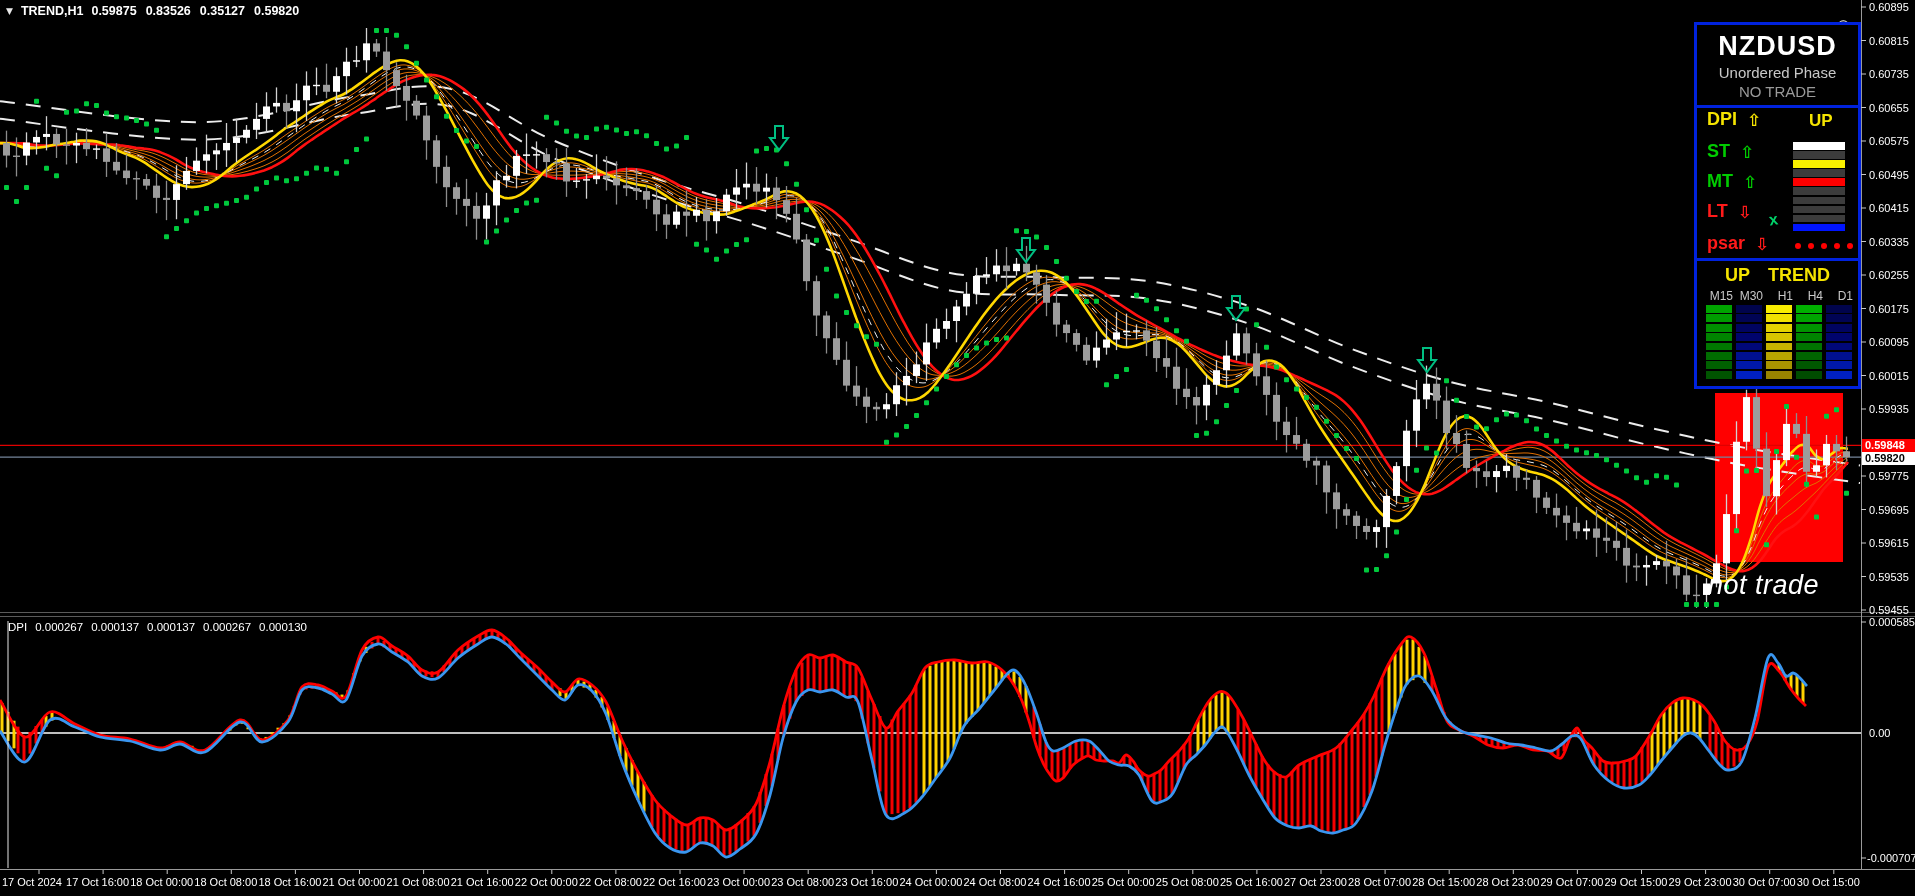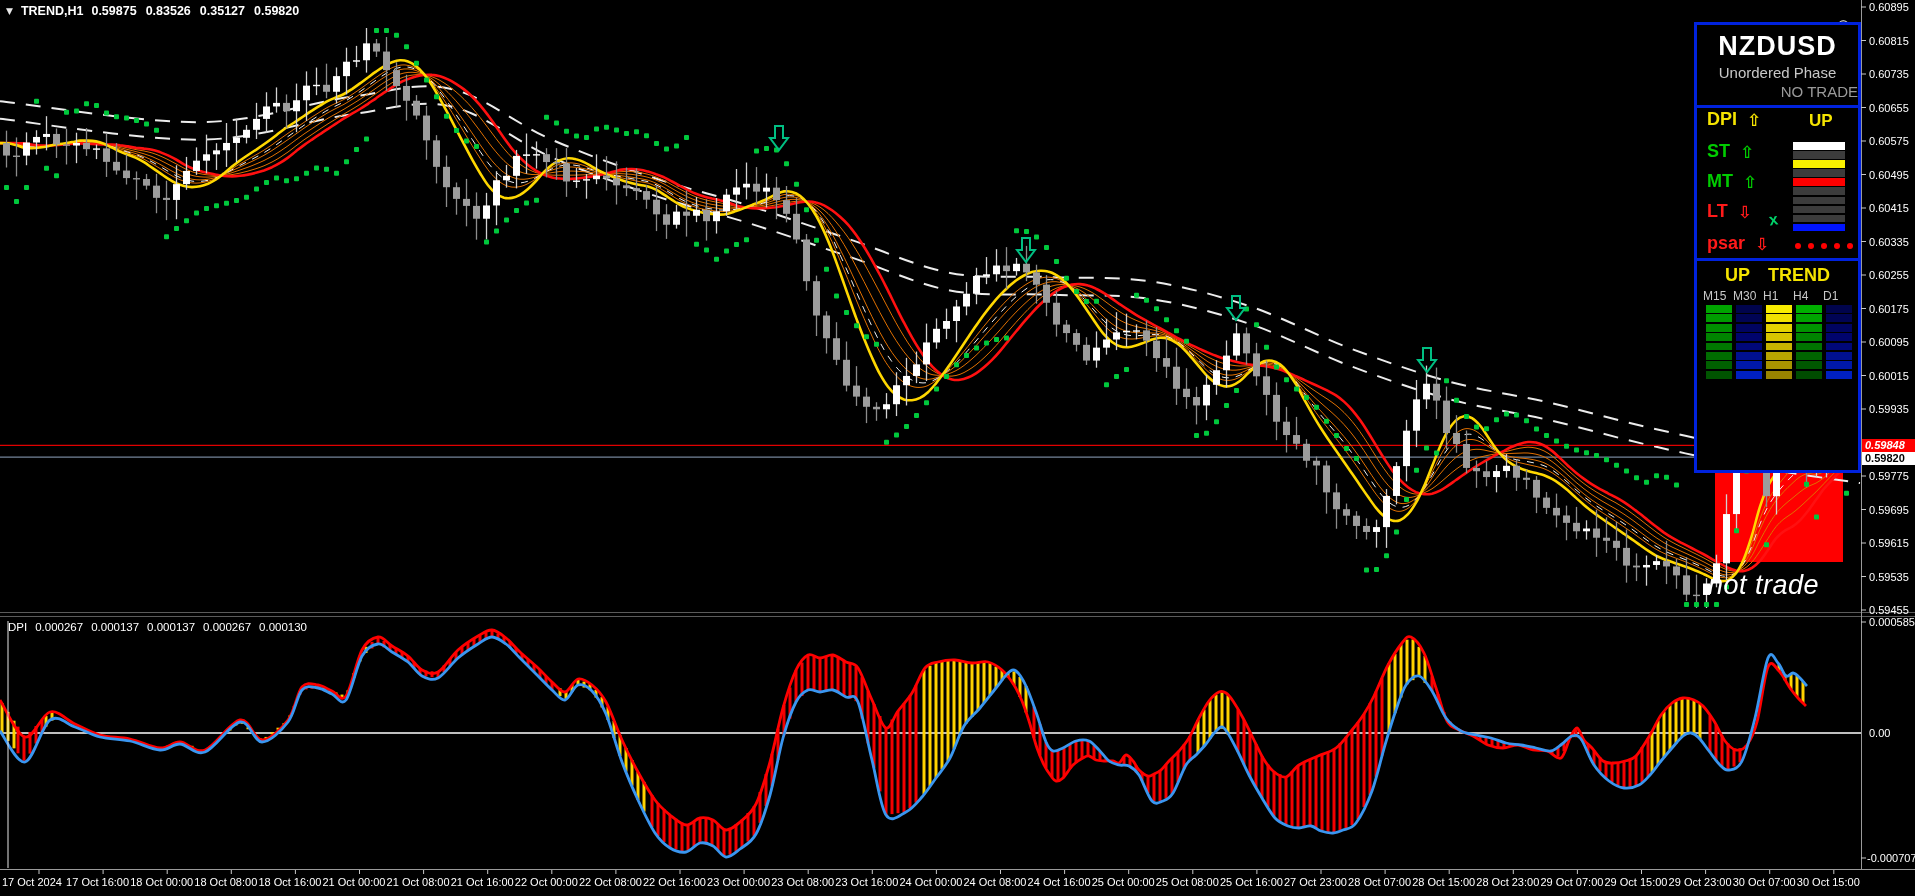--- a/index.html
+++ b/index.html
@@ -8,47 +8,47 @@
   #stage{position:absolute;left:0;top:0;width:1915px;height:896px;background:#000;}
   svg{position:absolute;left:0;top:0;}
   .hdr{position:absolute;left:6px;top:4px;color:#fff;font-size:12.5px;font-weight:bold;
     display:flex;align-items:center;gap:8px;white-space:nowrap;}
   .hdr .tri{font-size:9px;color:#e8e8e8;font-family:"DejaVu Sans",sans-serif;}
   .hdr .vals{display:flex;gap:9px;}
   .sara{position:absolute;left:1740px;top:19px;width:110px;text-align:right;color:#ececec;
     font-size:12px;font-weight:bold;display:flex;justify-content:flex-end;align-items:center;gap:3px;}
   .sara .smiley{font-family:"DejaVu Sans",sans-serif;font-size:13px;font-weight:normal;}
   
-  #info-panel{position:absolute;left:1694px;top:22px;width:167px;height:451px;
+  #info-panel{position:absolute;left:1694px;top:22px;width:167px;height:367px;
     background:#000;border:3px solid #0022dd;padding-left:20px;}
   #info-panel .sect-div{position:absolute;left:0;width:161px;height:3px;background:#0022dd;}
   .ip-title{position:absolute;left:0;top:6px;width:161px;text-align:center;color:#fff;
     font-size:27px;font-weight:bold;letter-spacing:1px;}
   .ip-phase{position:absolute;left:0;top:39px;width:161px;text-align:center;color:#c8c8c8;font-size:15px;}
-  .ip-status{position:absolute;left:0;top:58px;width:161px;text-align:right;color:#9a9a9a;font-size:15px;}
+  .ip-status{position:absolute;left:0;top:58px;width:161px;text-align:center;color:#9a9a9a;font-size:15px;}
   .ip-row{position:absolute;left:10px;display:flex;align-items:center;gap:10px;font-weight:bold;font-size:18px;}
   .ip-row .arr{font-family:"DejaVu Sans",sans-serif;font-size:17px;font-weight:bold;}
   .ip-up-label{position:absolute;left:112px;top:86px;color:#f5e400;font-weight:bold;font-size:17px;}
   .ip-check{position:absolute;left:72px;top:186px;color:#00d26a;font-weight:900;font-size:16px;
     transform:rotate(-8deg);}
   .psar-dots{position:absolute;left:98px;top:218px;display:flex;gap:7px;}
   .psar-dots i{width:6px;height:6px;border-radius:50%;background:#ff0000;}
   #bar-stack{position:absolute;left:96px;top:117px;width:52px;}
   #bar-stack i{display:block;width:52px;height:7.5px;margin-bottom:1.6px;}
   .ip-uptrend{position:absolute;left:0;top:240px;width:161px;display:flex;justify-content:center;
     gap:18px;color:#f5e400;font-weight:bold;font-size:18px;}
   #tf-labels{position:absolute;left:6px;top:264px;width:150px;display:flex;}
-  #tf-labels span{width:30px;text-align:left;color:#c8c8c8;font-size:12px;}
+  #tf-labels span{width:30px;text-align:right;color:#c8c8c8;font-size:12px;}
   #trend-cols{position:absolute;left:9px;top:280px;display:flex;gap:4px;}
   .tcol{width:26px;display:flex;flex-direction:column;gap:1.6px;}
   .tcol i{display:block;width:26px;height:7.8px;}
   
   .badge{position:absolute;left:1862px;width:53px;height:13px;font-size:11px;font-weight:bold;
     line-height:13px;padding-left:3px;}
-  #badge-ask{top:439px;background:#ff0000;color:#fff;font-style:italic;}
+  #badge-ask{top:439px;background:#ff0000;color:#fff;}
   #badge-bid{top:452px;background:#ffffff;color:#000;}
   
   #not-trade{position:absolute;left:1708px;top:570px;color:#fff;font-size:27px;letter-spacing:0.5px;font-style:italic;}
   #dpi-header{position:absolute;left:8px;top:621px;color:#fff;font-size:11.5px;display:flex;gap:8px;}
 </style>
 </head>
 <body>
 
 <div id="stage">
 

